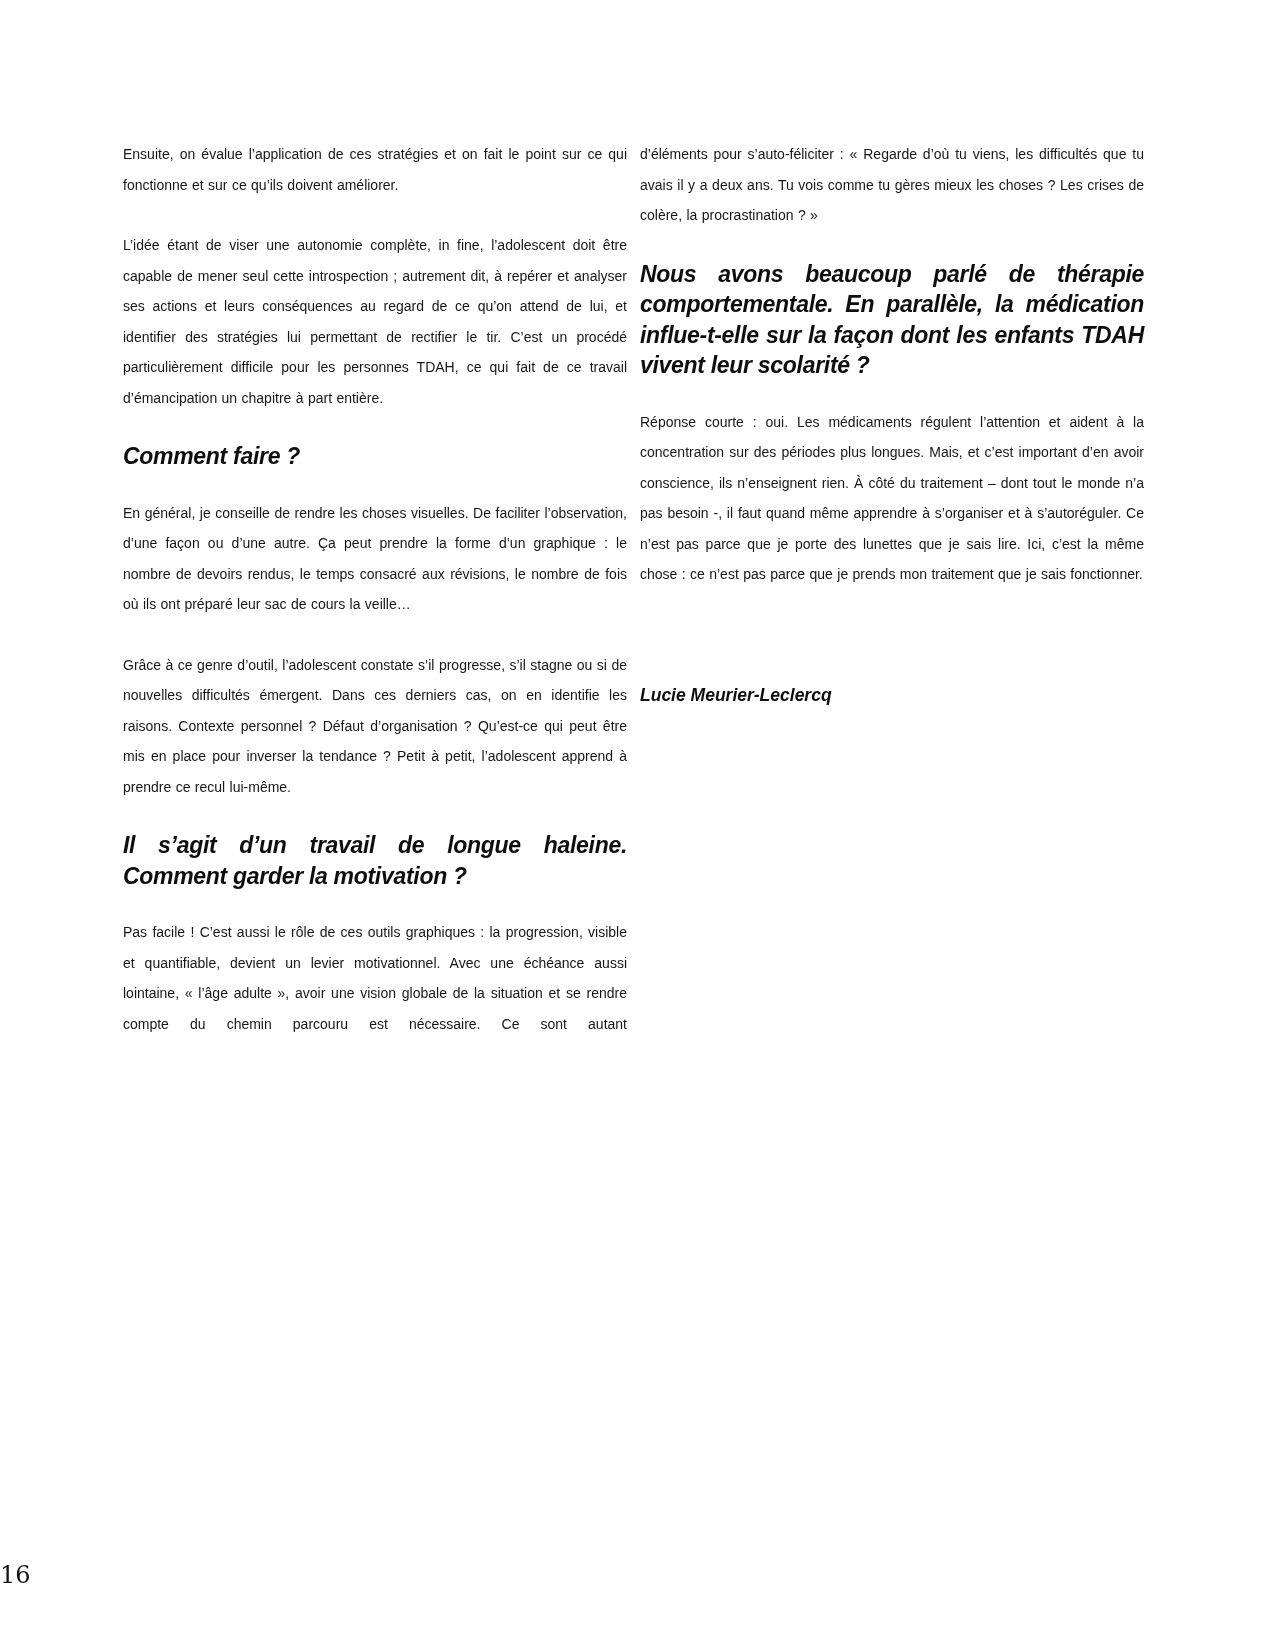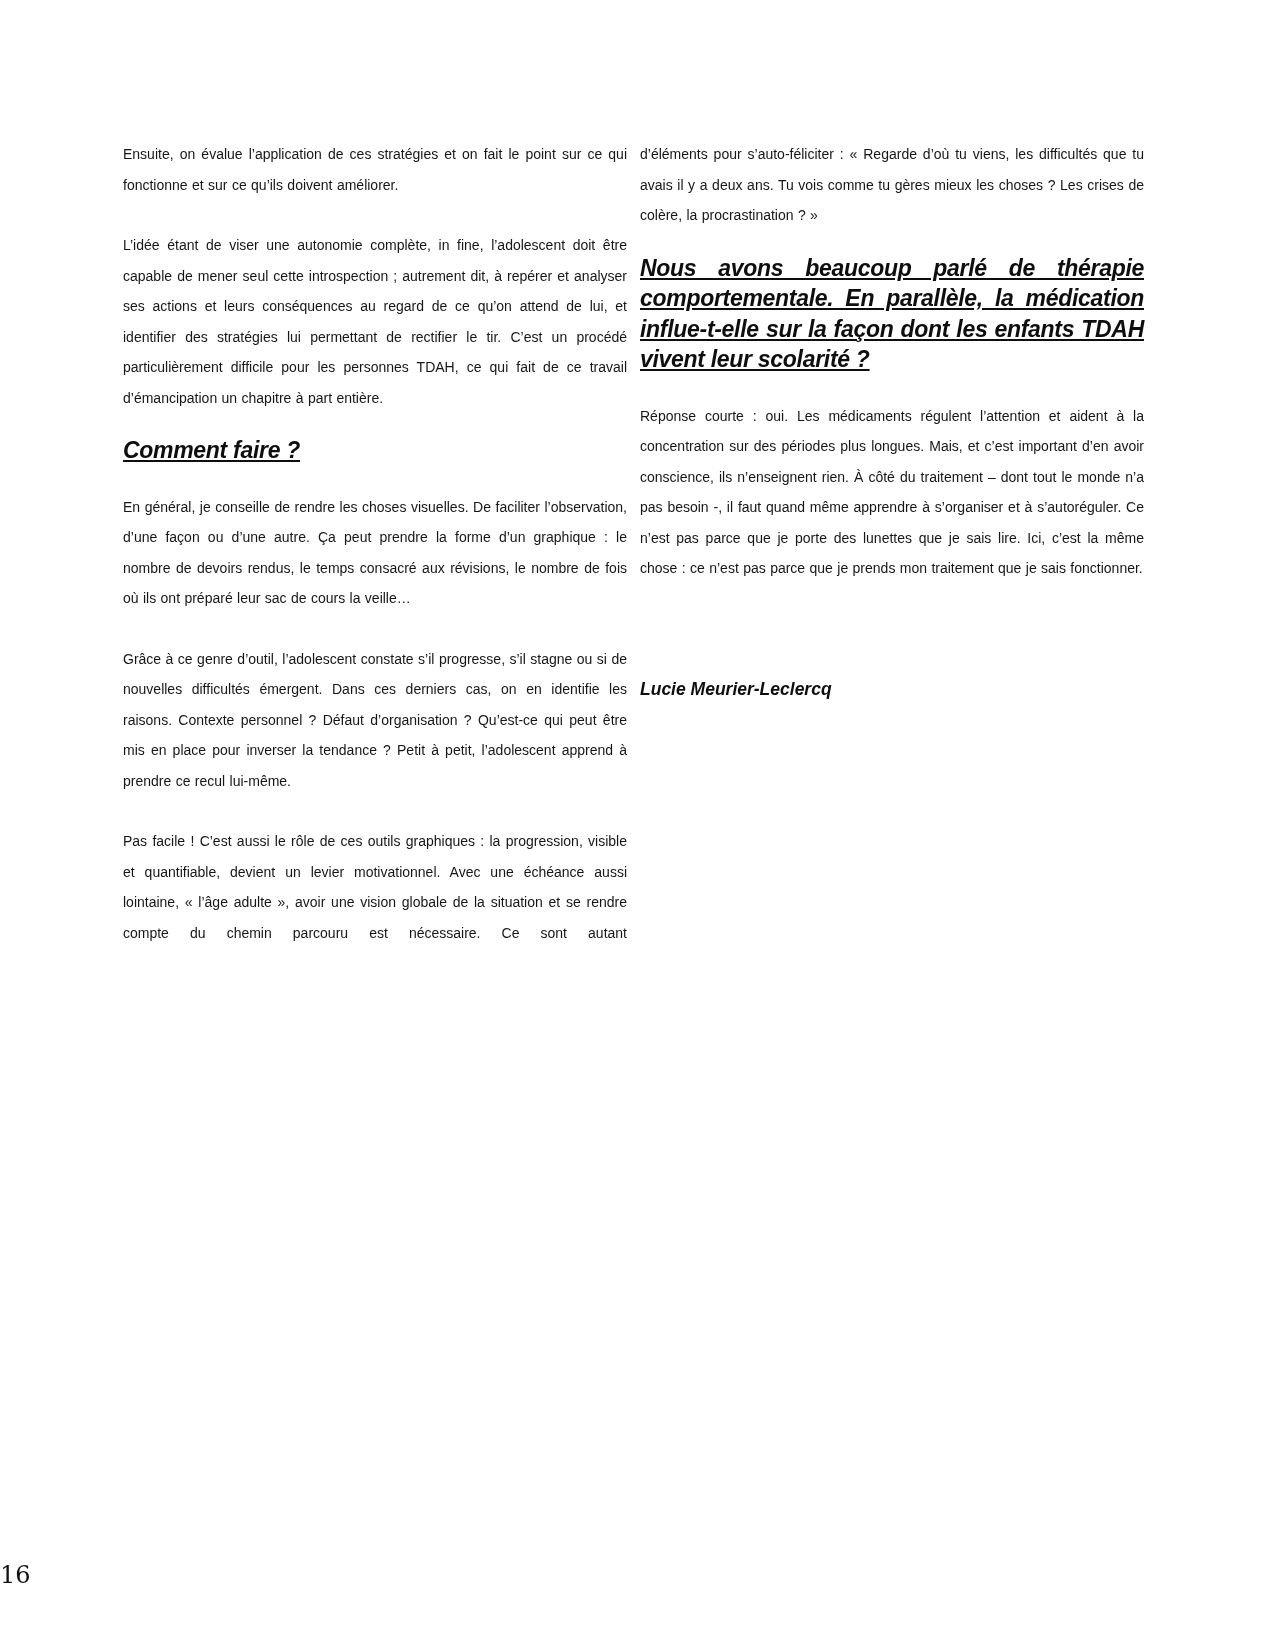--- a/index.html
+++ b/index.html
@@ -35,21 +35,21 @@
 
   .h {
     font-size: 23px;
     line-height: 30.5px;
     font-weight: bold;
     font-style: italic;
     text-align: justify;
     letter-spacing: -0.3px;
     color: #0e0e0e;
   }
-  .block + .h { margin-top: 22px; text-decoration: underline; }
+  .block + .h { margin-top: 28px; }
   .h + .block { margin-top: 26px; }
 
   .byline {
     font-size: 17.5px;
     line-height: 21px;
     font-weight: bold;
     font-style: italic;
     text-align: left;
     color: #0e0e0e;
   }
@@ -69,20 +69,21 @@
 <body>
 
 <div class="page">
   <div class="content">
     <div class="col">
         <div class="block p">Ensuite, on évalue l’application de ces stratégies et on fait le point sur ce qui fonctionne et sur ce qu’ils doivent améliorer.</div>
         <div class="block p">L’idée étant de viser une autonomie complète, in fine, l’adolescent doit être capable de mener seul cette introspection&nbsp;; autrement dit, à repérer et analyser ses actions et leurs conséquences au regard de ce qu’on attend de lui, et identifier des stratégies lui permettant de rectifier le tir. C’est un procédé particulièrement difficile pour les personnes TDAH, ce qui fait de ce travail d’émancipation un chapitre à part entière.</div>
         <div class="block h">Comment faire&nbsp;?</div>
         <div class="block p">En général, je conseille de rendre les choses visuelles. De faciliter l’observation, d’une façon ou d’une autre. Ça peut prendre la forme d’un graphique&nbsp;: le nombre de devoirs rendus, le temps consacré aux révisions, le nombre de fois où ils ont préparé leur sac de cours la veille…</div>
         <div class="block p">Grâce à ce genre d’outil, l’adolescent constate s’il progresse, s’il stagne ou si de nouvelles difficultés émergent. Dans ces derniers cas, on en identifie les raisons. Contexte personnel&nbsp;? Défaut d’organisation&nbsp;? Qu’est-ce qui peut être mis en place pour inverser la tendance&nbsp;? Petit à petit, l’adolescent apprend à prendre ce recul lui-même.</div>
+        <div class="block h">Il s’agit d’un travail de longue haleine. Comment garder la motivation&nbsp;?</div>
         <div class="block p justify-last">Pas facile&nbsp;! C’est aussi le rôle de ces outils graphiques&nbsp;: la progression, visible et quantifiable, devient un levier motivationnel. Avec une échéance aussi lointaine, «&nbsp;l’âge adulte&nbsp;», avoir une vision globale de la situation et se rendre compte du chemin parcouru est nécessaire. Ce sont autant</div>
       </div>
     <div class="col">
         <div class="block p">d’éléments pour s’auto-féliciter&nbsp;: «&nbsp;Regarde d’où tu viens, les difficultés que tu avais il y a deux ans. Tu vois comme tu gères mieux les choses&nbsp;? Les crises de colère, la procrastination&nbsp;?&nbsp;»</div>
         <div class="block h">Nous avons beaucoup parlé de thérapie comportementale. En parallèle, la médication influe-t-elle sur la façon dont les enfants TDAH vivent leur scolarité&nbsp;?</div>
         <div class="block p">Réponse courte&nbsp;: oui. Les médicaments régulent l’attention et aident à la concentration sur des périodes plus longues. Mais, et c’est important d’en avoir conscience, ils n’enseignent rien. À côté du traitement – dont tout le monde n’a pas besoin -, il faut quand même apprendre à s’organiser et à s’autoréguler. Ce n’est pas parce que je porte des lunettes que je sais lire. Ici, c’est la même chose&nbsp;: ce n’est pas parce que je prends mon traitement que je sais fonctionner.</div>
         <div class="block byline">Lucie Meurier-Leclercq</div>
       </div>
   </div>
   <div class="page-number">16</div>

